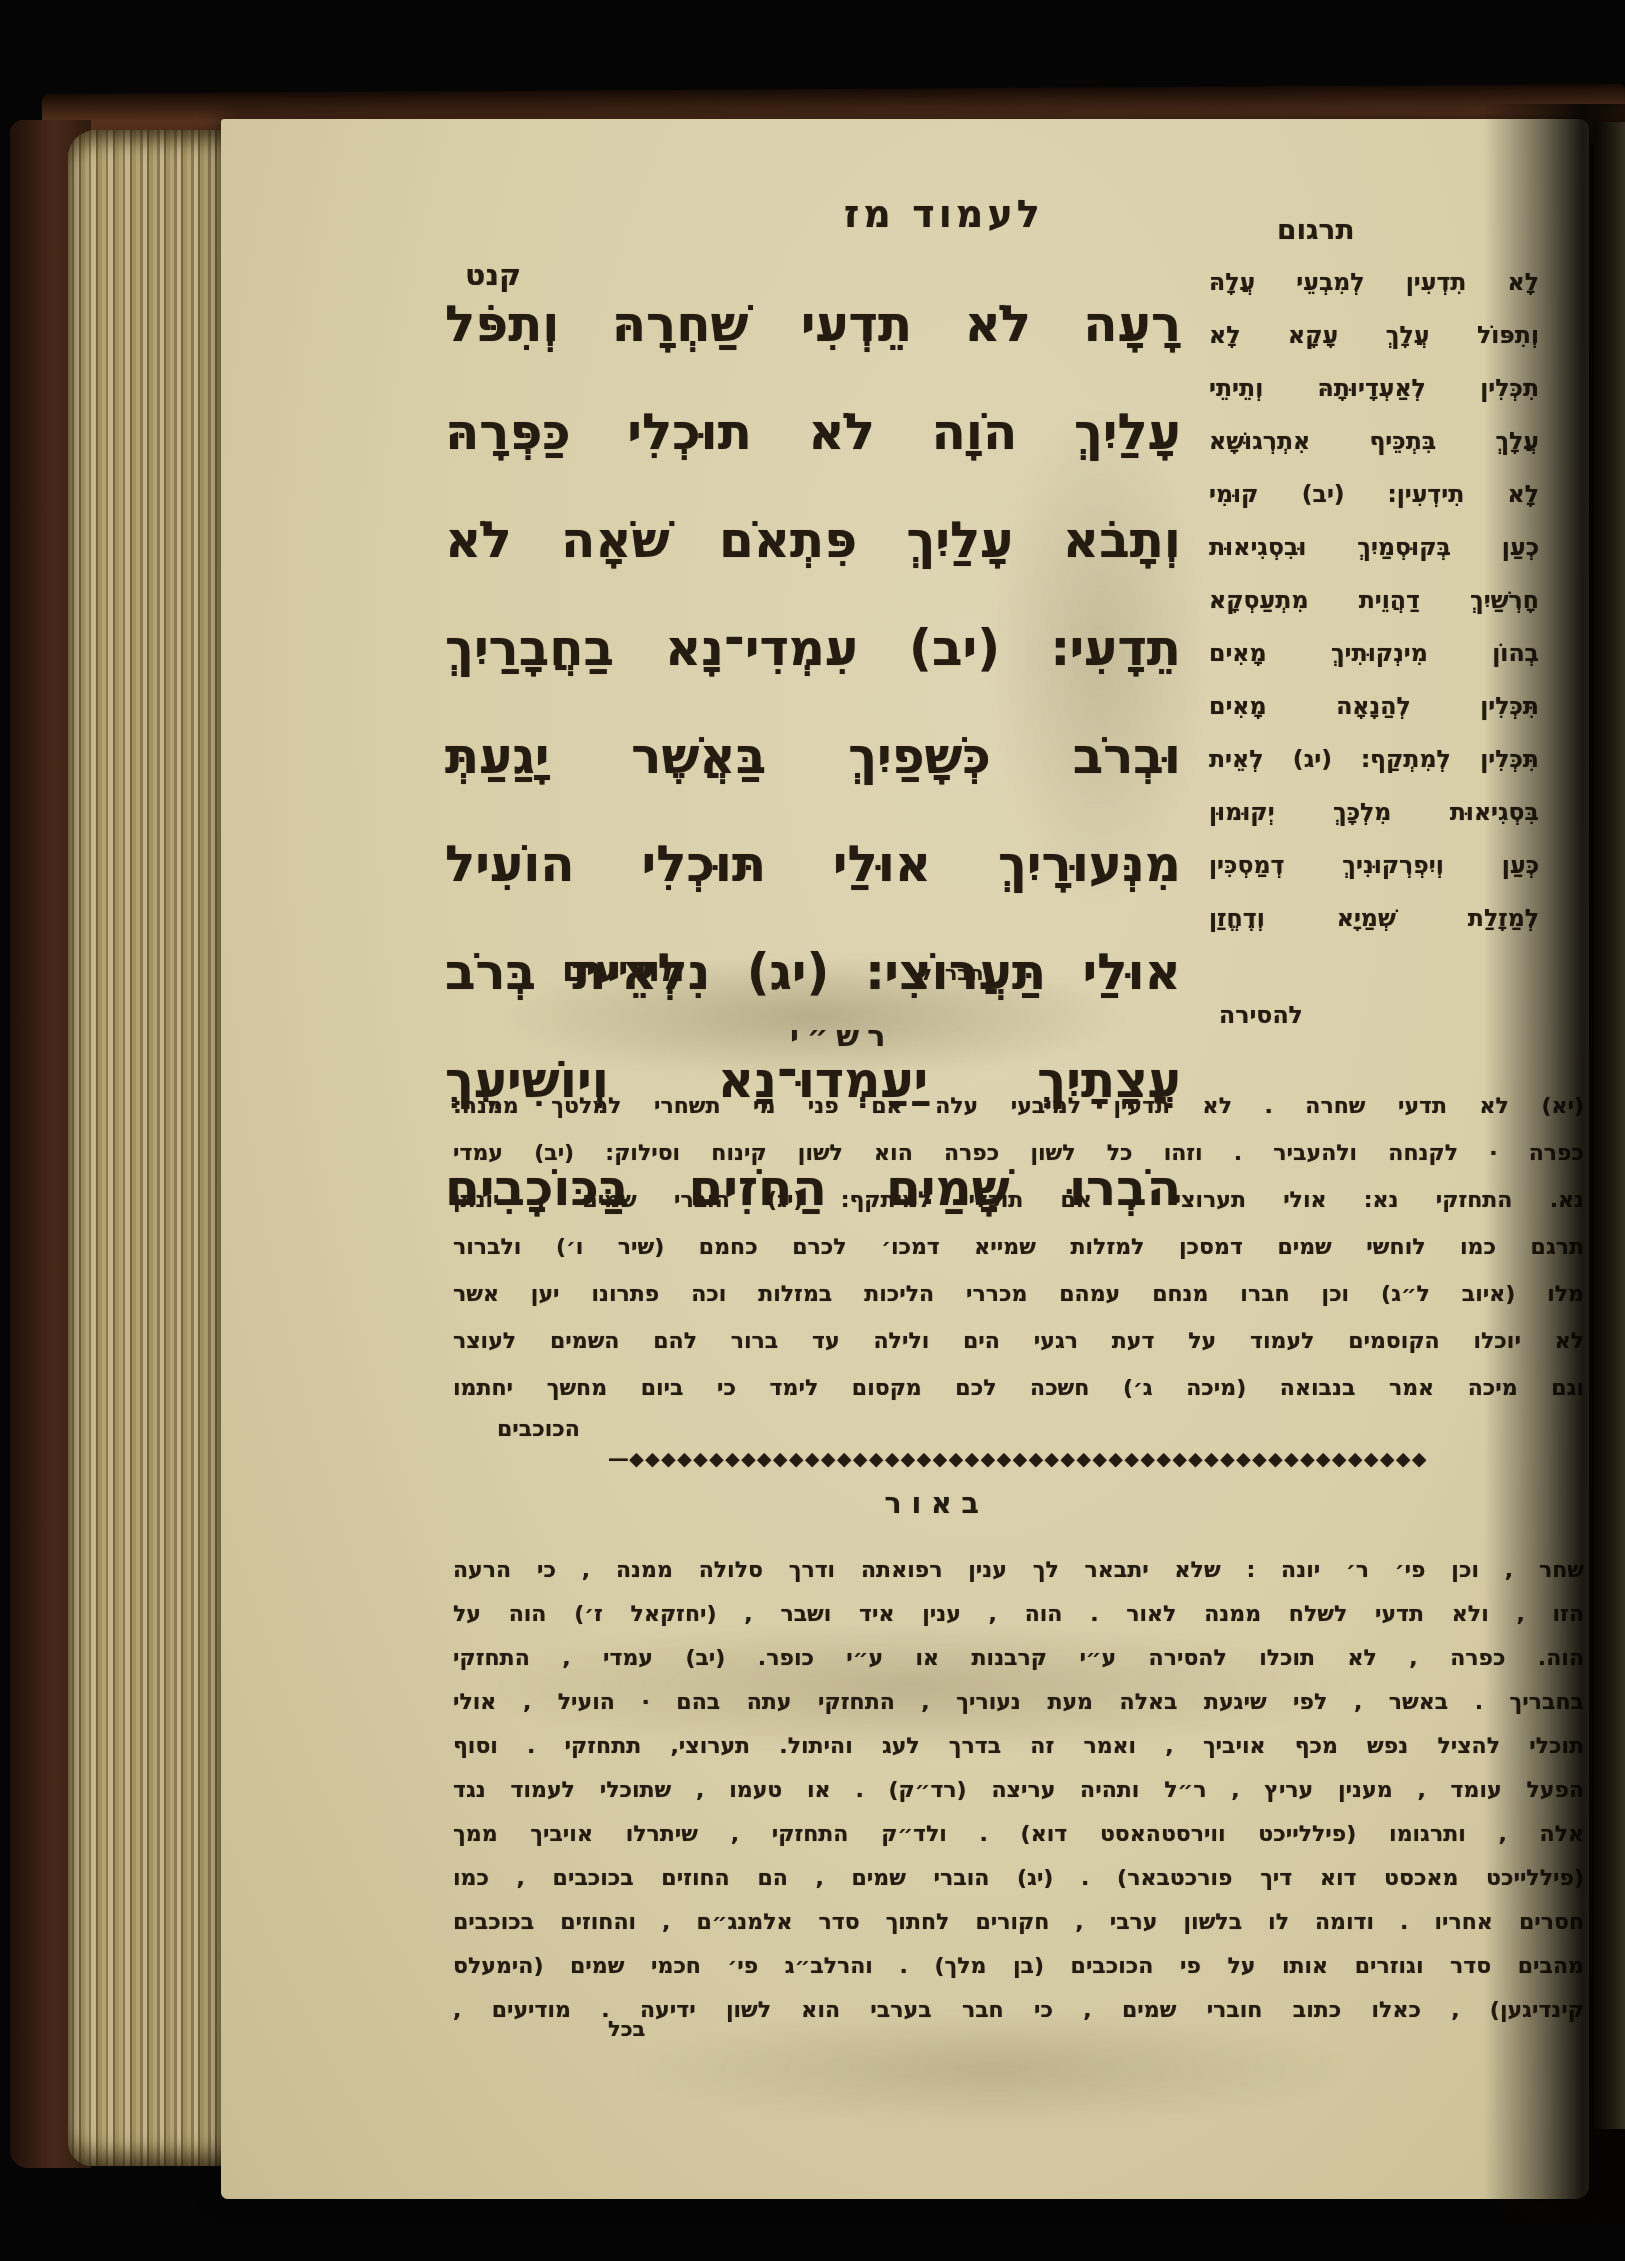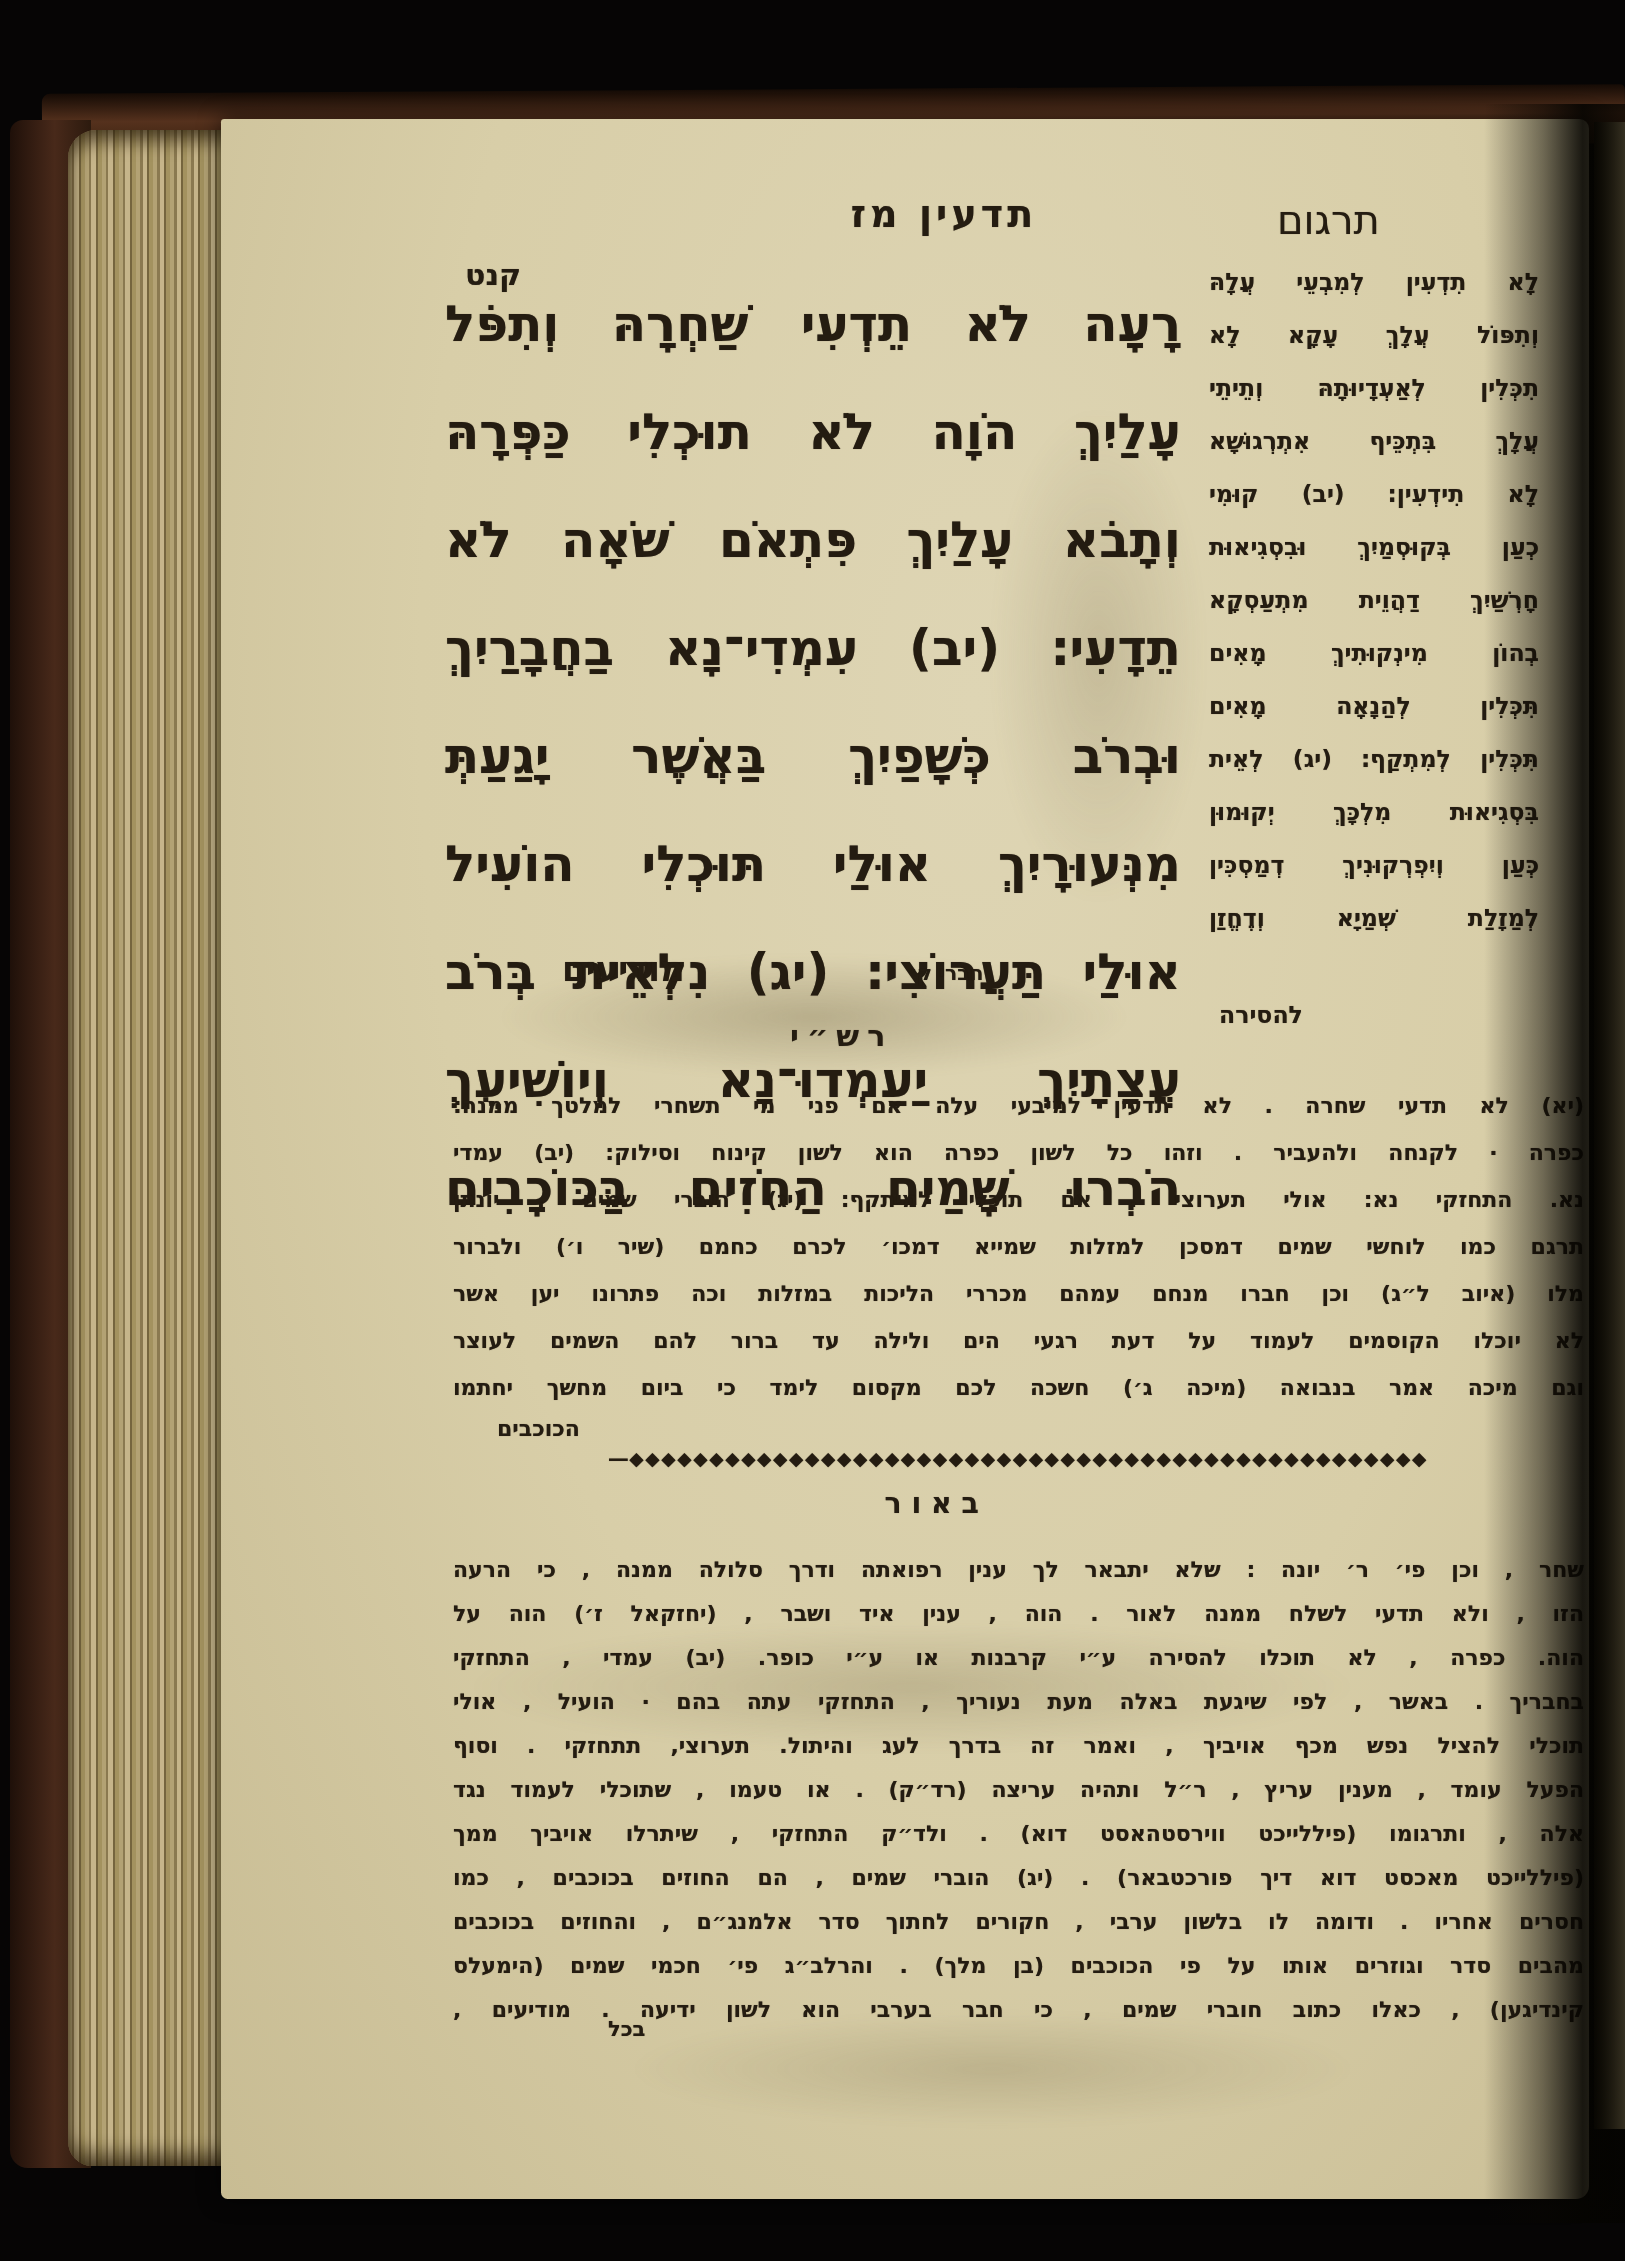--- a/index.html
+++ b/index.html
@@ -21,21 +21,21 @@
     background:radial-gradient(ellipse at 55% 28%,#ded5b4 0%,#d8cea8 52%,#c8bc93 100%);
     border-radius:3.3px 9.8px 13px 6.5px;box-shadow:0 0 21px rgba(0,0,0,.65);}
   .page .txt{color:#241c11;text-shadow:0 0 0.8px rgba(35,24,12,.55);}
 
   .stain{position:absolute;pointer-events:none;filter:blur(4.1px);}
   .stain1{left:276px;top:837px;width:634px;height:122px;background:radial-gradient(ellipse,rgba(100,88,55,.30),rgba(100,88,55,0) 70%);}
   .stain2{left:772px;top:293px;width:211px;height:488px;background:radial-gradient(ellipse,rgba(105,92,60,.20),rgba(105,92,60,0) 72%);}
   .stain3{left:244px;top:1503px;width:894px;height:130px;background:radial-gradient(ellipse,rgba(98,86,52,.22),rgba(98,86,52,0) 70%);}
   .stain4{left:406px;top:1893px;width:731px;height:114px;background:radial-gradient(ellipse,rgba(98,86,52,.20),rgba(98,86,52,0) 70%);}
 
-  .hdr-targum{position:absolute;left:1056px;top:78px;font-size:40px;font-weight:normal;}
+  .hdr-targum{position:absolute;left:1056px;top:94px;font-size:28px;font-weight:bold;}
   .hdr-title{position:absolute;left:536px;top:73px;width:374px;text-align:center;font-size:38px;font-weight:bold;letter-spacing:4.1px;}
   .hdr-folio{position:absolute;left:244px;top:106px;font-size:30px;font-weight:bold;margin-top:32px;}
 
   .mikra{position:absolute;left:224px;top:137px;width:736px;direction:rtl;}
   .m-line{height:76px;line-height:72px;font-size:50px;font-weight:bold;text-align:justify;text-align-last:justify;margin-top:32px;}
 
   .targum{position:absolute;left:988px;top:138px;width:330px;direction:rtl;}
   .t-line{height:53px;line-height:50px;font-size:23.6px;font-weight:bold;text-align:justify;text-align-last:justify;}
   .targum-last{position:absolute;left:998px;top:882px;font-size:23.6px;font-weight:bold;}
 
@@ -67,21 +67,21 @@
   <div class="fore-edge"></div>
   <div class="facing-sliver"></div>
 
   <div class="page">
     <div class="stain stain1"></div>
     <div class="stain stain2"></div>
     <div class="stain stain3"></div>
     <div class="stain stain4"></div>
 
     <div class="txt hdr-targum">תרגום</div>
-    <div class="txt hdr-title">תדעין מז</div>
+    <div class="txt hdr-title">לעמוד מז</div>
     <div class="txt hdr-folio">קנט</div>
 
     <div class="txt mikra">
         <div class="txt m-line">רָעָה לֹא תֵדְעִי שַׁחְרָהּ וְתִפֹּל</div>
         <div class="txt m-line">עָלַיִךְ הֹוָה לֹא תוּכְלִי כַּפְּרָהּ</div>
         <div class="txt m-line">וְתָבֹא עָלַיִךְ פִּתְאֹם שֹׁאָה לֹא</div>
         <div class="txt m-line">תֵדָעִי׃ (יב) עִמְדִי־נָא בַחֲבָרַיִךְ</div>
         <div class="txt m-line">וּבְרֹב כְּשָׁפַיִךְ בַּאֲשֶׁר יָגַעַתְּ</div>
         <div class="txt m-line">מִנְּעוּרָיִךְ אוּלַי תּוּכְלִי הוֹעִיל</div>
         <div class="txt m-line">אוּלַי תַּעֲרוֹצִי׃ (יג) נִלְאֵית בְּרֹב</div>

